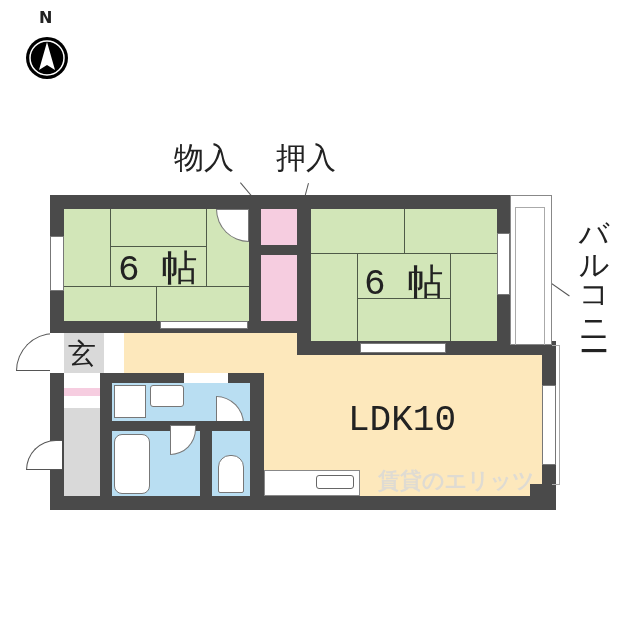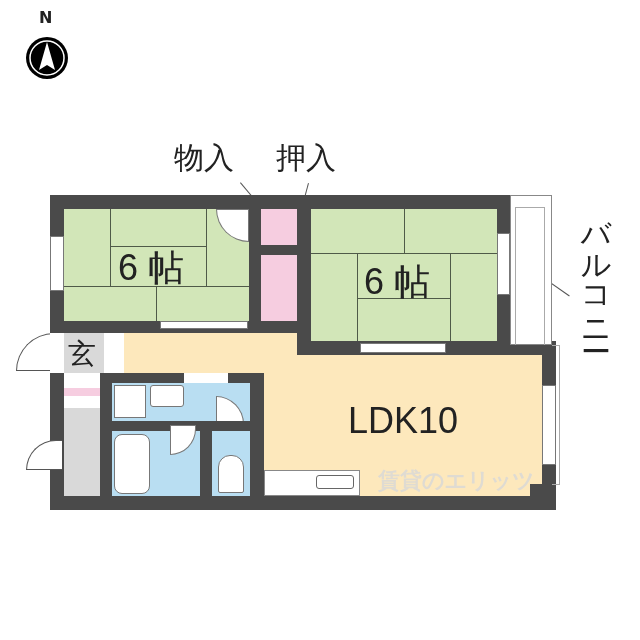--- a/index.html
+++ b/index.html
@@ -8,22 +8,22 @@
   .wall{position:absolute;background:#4a4a4a;}
   .tatami{position:absolute;background:#d2e6b8;}
   .tline{position:absolute;background:#4f5a48;}
   .pink{position:absolute;background:#f6cde0;}
   .ldk{position:absolute;background:#fde8bc;}
   .blue{position:absolute;background:#b9def2;}
   .gray{position:absolute;background:#d9d9d9;}
   .white{position:absolute;background:#fff;}
   .win{position:absolute;background:#fff;border:1px solid #777;box-sizing:border-box;}
   .label{position:absolute;color:#222;white-space:nowrap;}
-  .label-room{font-family:Liberation Sans, sans-serif;font-size:36px;}
-  .label-jp{font-family:Liberation Mono, monospace;font-size:30px;}
+  .label-room{font-family:Liberation Mono, monospace;font-size:36px;}
+  .label-jp{font-family:Liberation Sans, sans-serif;font-size:30px;}
   .thin{position:absolute;background:#555;}
 </style>
 </head>
 <body>
 
 <div class="abs" style="left:22px;top:8px;width:50px;height:80px;">
   <div class="label" style="left:17px;top:0;font-family:'DejaVu Sans',sans-serif;font-weight:bold;font-size:16px;">N</div>
   <svg class="abs" style="left:3px;top:28px;" width="44" height="44" viewBox="0 0 44 44">
     <circle cx="22" cy="22" r="21" fill="#000"></circle>
     <circle cx="22" cy="22" r="17" fill="none" stroke="#fff" stroke-width="1.5"></circle>

